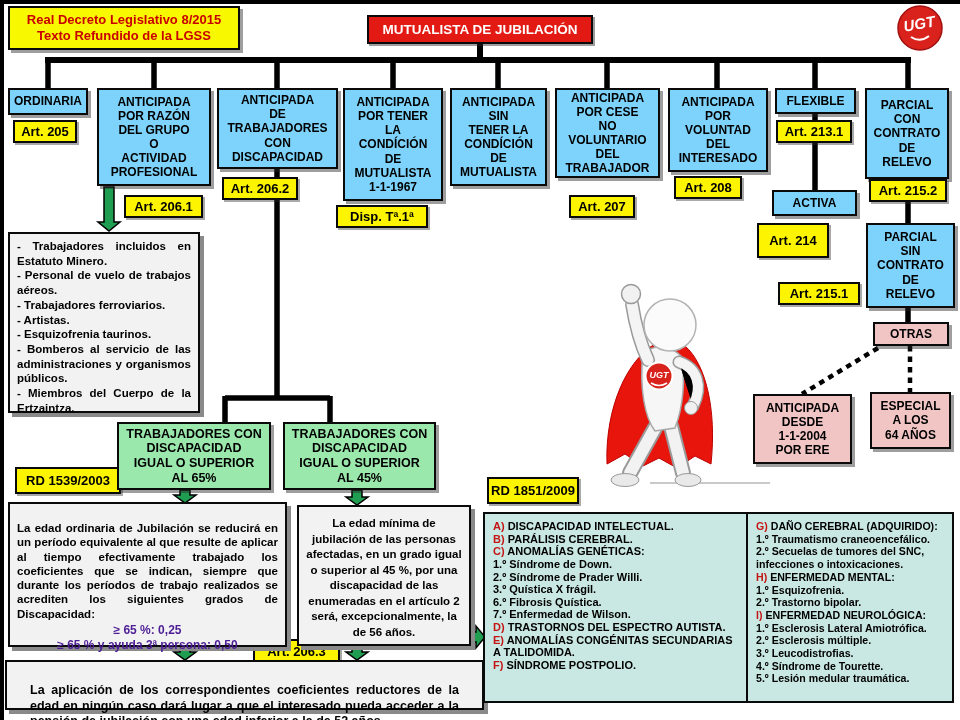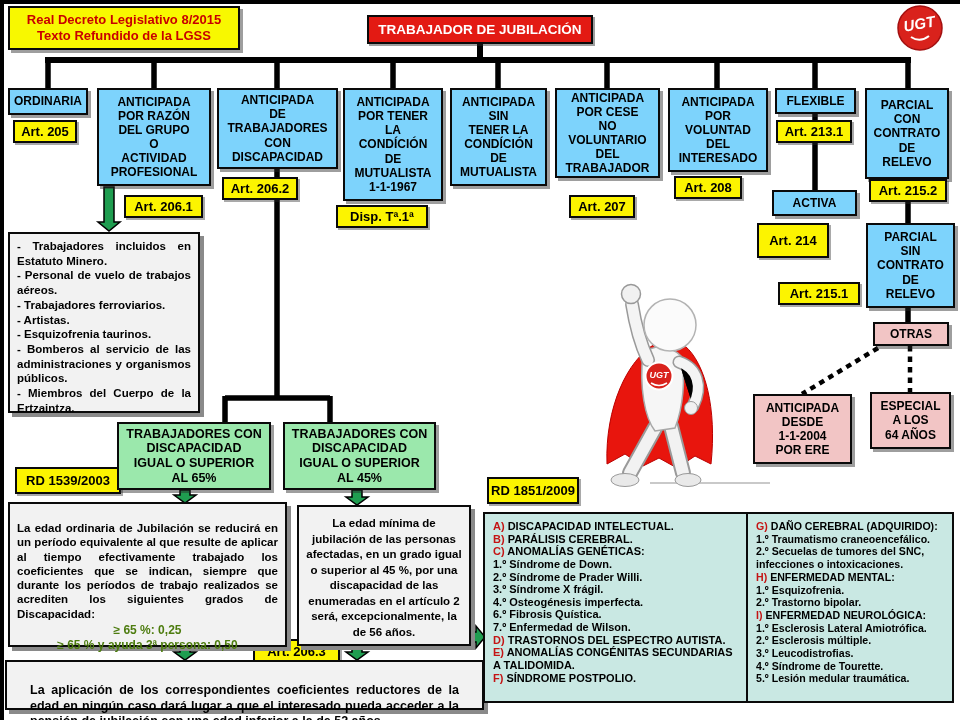--- a/index.html
+++ b/index.html
@@ -32,21 +32,21 @@
   .tag::before{content:"";position:absolute;width:10px;height:10px;background:#FCF400;
        border:2px solid #0a0a0a;transform:rotate(45deg);z-index:-1}
   .pt-top::before{top:-7px;left:9px}
   .pt-right::before{right:-7px;top:5px}
   .pt-bottom-right::before{bottom:-7px;right:12px}
   .pt-bottom-left::before{bottom:-7px;left:12px}
 
   .textbox{position:absolute;background:#F2F2F2;border:2px solid #0a0a0a;box-sizing:border-box;
        box-shadow:4px 4px 0 #8a8a8a;padding:5px 7px}
   .prof-item{font-size:11.5px;line-height:1.28;text-align:justify}
-  .red-line{color:#4d7c0f;text-align:center;font-size:12px;line-height:1.25}
+  .red-line{color:#4c1d95;text-align:center;font-size:12px;line-height:1.25}
   .reduction-p{font-size:11.5px;line-height:1.24;margin:12px 0 2px 0;text-align:justify}
   .minage{display:flex;align-items:flex-start;justify-content:center;text-align:center;
        font-size:11.5px;line-height:1.35;padding-top:9px}
   .floor-p{font-size:12.5px;line-height:1.24;margin:16px;text-align:justify}
 
   .cyanbox{position:absolute;background:#C9E8E3;border:2px solid #0a0a0a;box-sizing:border-box;
        padding:6px 8px}
   .dis-item{font-size:11px;line-height:1.15}
   .cyanbox.small .dis-item{font-size:10.6px;line-height:1.2}
   .dis-item.cat .dis-prefix{color:#C41414}
@@ -96,21 +96,21 @@
     <circle cx="104" cy="108" r="13.5" fill="#D9221C" stroke="#fff" stroke-width="2"></circle>
     <text x="104" y="110" text-anchor="middle" font-size="9" font-weight="bold" font-style="italic" fill="#fff" font-family="Liberation Sans, sans-serif">UGT</text>
     <path d="M96,115 Q104,120 112,115" stroke="#fff" stroke-width="1.5" fill="none"></path>
   </svg>
 
   <div class="edge-top"></div>
   <div class="edge-left"></div>
 
   <div class="lawbox">Real Decreto Legislativo 8/2015
 Texto Refundido de la LGSS</div>
-  <div class="titlebox">TRABAJADOR DE JUBILACIÓN</div>
+  <div class="titlebox">MUTUALISTA DE JUBILACIÓN</div>
   <svg class="logo" viewBox="0 0 48 48">
     <circle cx="24" cy="24" r="22" fill="#D9221C" stroke="#a31010" stroke-width="1.5"></circle>
     <text x="24" y="25" text-anchor="middle" font-size="15" font-weight="bold" font-style="italic" fill="#fff" font-family="Liberation Sans, sans-serif" transform="rotate(-10 24 24)">UGT</text>
     <path d="M15,33 Q24,39 33,32" stroke="#fff" stroke-width="2" fill="none"></path>
   </svg>
 
   <div class="gbox" style="left:8px;top:88px;width:80px;height:27px">ORDINARIA</div>
   <div class="gbox" style="left:97px;top:88px;width:114px;height:98px">ANTICIPADA
 POR RAZÓN
 DEL GRUPO
@@ -244,25 +244,21 @@
       <div class="dis-item">
       <span class="dis-prefix">1.º</span>
       <span>Síndrome de Down.</span>
     </div>
       <div class="dis-item">
       <span class="dis-prefix">2.º</span>
       <span>Síndrome de Prader Willi.</span>
     </div>
       <div class="dis-item">
       <span class="dis-prefix">3.º</span>
-      <span>Síndrome X frágil.</span>
-    </div>
-      <div class="dis-item">
-      <span class="dis-prefix">4.º</span>
-      <span>Osteogénesis imperfecta.</span>
+      <span>Quística X frágil.</span>
     </div>
       <div class="dis-item">
       <span class="dis-prefix">6.º</span>
       <span>Fibrosis Quística.</span>
     </div>
       <div class="dis-item">
       <span class="dis-prefix">7.º</span>
       <span>Enfermedad de Wilson.</span>
     </div>
       <div class="dis-item cat">

